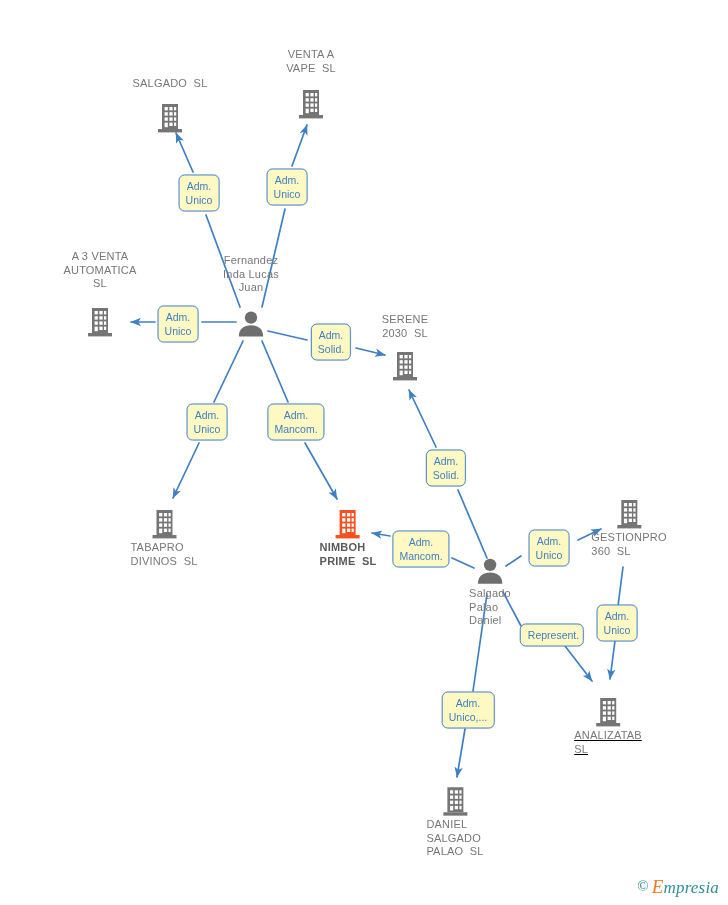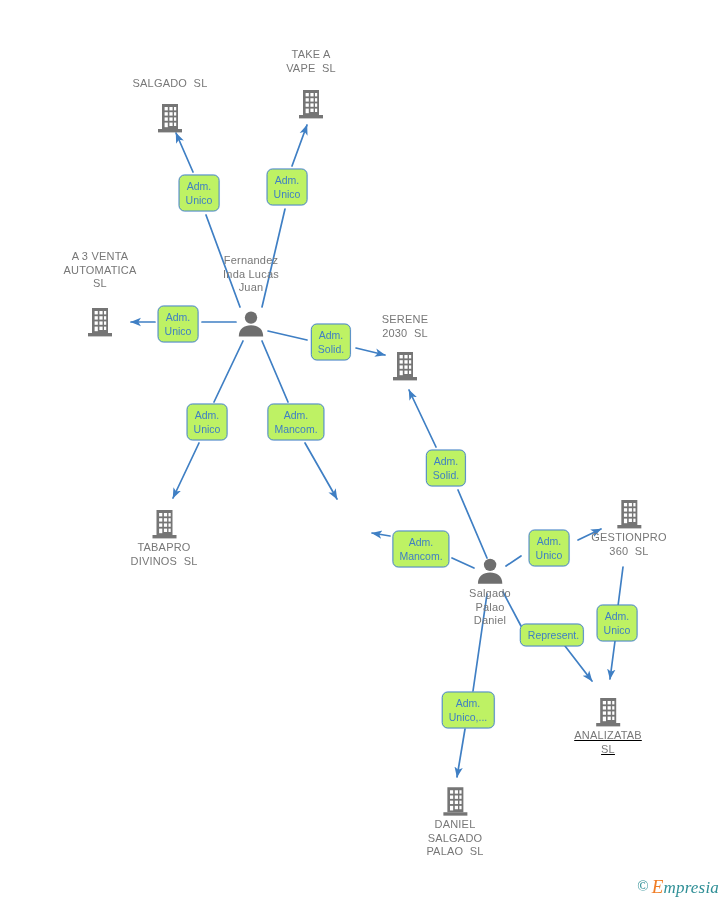--- a/index.html
+++ b/index.html
@@ -5,39 +5,39 @@
   html,body{margin:0;padding:0;background:#ffffff;}
   body{
     width:728px;height:905px;position:relative;overflow:hidden;
     font-family:"Liberation Sans", sans-serif;
     -webkit-font-smoothing:antialiased;
   }
   #graph{position:absolute;left:0;top:0;width:728px;height:905px;}
   .edge-layer{position:absolute;left:0;top:0;width:728px;height:905px;pointer-events:none;}
 
   
-  .node{position:absolute;transform:translate(-50%,-50%);text-align:center;}
+  .node{position:absolute;transform:translate(-50%,-50%);text-align:left;}
   .node .glyph{display:block;margin:0 auto;}
   .node .cap{
     display:block;margin-top:1px;
     font-size:11px;line-height:13.5px;letter-spacing:.2px;
     color:#777777;white-space:pre;
   }
   .node.focus .cap{color:#5a5a5a;font-weight:bold;}
   .node.person .cap{color:#777777;}
 
   
   .cap-above{position:absolute;transform:translate(-50%,0);text-align:center;
     font-size:11px;line-height:13.5px;letter-spacing:.2px;color:#777777;white-space:pre;}
 
   
   .chip{
     position:absolute;transform:translate(-50%,-50%);
     box-sizing:border-box;
-    background:#bef264;
+    background:#fef9c3;
     border:1.4px solid #4a86c8;
     border-radius:6px;
     color:#3f7fc4;
     font-size:10.5px;line-height:14px;
     text-align:center;
     padding:3px 6px 4px 6px;
     white-space:pre;
     box-shadow:0 0 0 0.5px rgba(74,134,200,.15);
   }
   .chip.one{padding:3px 4px 4px 7px;}
@@ -119,21 +119,21 @@
         <rect x="8.6" y="15.4" width="3.2" height="3.4"></rect>
           <rect x="13.4" y="15.4" width="3.2" height="3.4"></rect>
           <rect x="18" y="15.4" width="2.2" height="3.4"></rect>
         <rect x="8.6" y="20.6" width="3.2" height="4.6"></rect>
           <rect x="13.4" y="20.6" width="3.2" height="3.4"></rect>
           <rect x="18" y="20.6" width="2.2" height="3.4"></rect>
       </g>
     </svg>
   </div>
 
-  <div class="cap-above" style="left:311px;top:48px;">TAKE A
+  <div class="cap-above" style="left:311px;top:48px;">VENTA A
 VAPE  SL</div>
   <div class="node company-top" style="left:311px;top:104px;">
     <svg class="glyph" width="28" height="32" viewBox="0 0 28 32">
       <rect x="6" y="2" width="16" height="25" fill="#757575"></rect>
       <rect x="2" y="27" width="24" height="3.4" fill="#757575"></rect>
       <g fill="#ffffff">
         <rect x="8.6" y="5" width="3.2" height="3.4"></rect>
           <rect x="13.4" y="5" width="3.2" height="3.4"></rect>
           <rect x="18" y="5" width="2.2" height="3.4"></rect>
         <rect x="8.6" y="10.2" width="3.2" height="3.4"></rect>
@@ -222,20 +222,42 @@
           <rect x="18" y="15.4" width="2.2" height="3.4"></rect>
         <rect x="8.6" y="20.6" width="3.2" height="4.6"></rect>
           <rect x="13.4" y="20.6" width="3.2" height="3.4"></rect>
           <rect x="18" y="20.6" width="2.2" height="3.4"></rect>
       </g>
     </svg>
     <span class="cap">TABAPRO
 DIVINOS  SL</span>
   </div>
 
+  <div class="node focus" style="left:348px;top:538px;">
+    <svg class="glyph" width="28" height="32" viewBox="0 0 28 32">
+      <rect x="6" y="2" width="16" height="25" fill="#f4511e"></rect>
+      <rect x="2" y="27" width="24" height="3.4" fill="#f4511e"></rect>
+      <g fill="#ffffff">
+        <rect x="8.6" y="5" width="3.2" height="3.4"></rect>
+          <rect x="13.4" y="5" width="3.2" height="3.4"></rect>
+          <rect x="18" y="5" width="2.2" height="3.4"></rect>
+        <rect x="8.6" y="10.2" width="3.2" height="3.4"></rect>
+          <rect x="13.4" y="10.2" width="3.2" height="3.4"></rect>
+          <rect x="18" y="10.2" width="2.2" height="3.4"></rect>
+        <rect x="8.6" y="15.4" width="3.2" height="3.4"></rect>
+          <rect x="13.4" y="15.4" width="3.2" height="3.4"></rect>
+          <rect x="18" y="15.4" width="2.2" height="3.4"></rect>
+        <rect x="8.6" y="20.6" width="3.2" height="4.6"></rect>
+          <rect x="13.4" y="20.6" width="3.2" height="3.4"></rect>
+          <rect x="18" y="20.6" width="2.2" height="3.4"></rect>
+      </g>
+    </svg>
+    <span class="cap">NIMBOH
+PRIME  SL</span>
+  </div>
 
   <div class="node" style="left:629px;top:528px;">
     <svg class="glyph" width="28" height="32" viewBox="0 0 28 32">
       <rect x="6" y="2" width="16" height="25" fill="#757575"></rect>
       <rect x="2" y="27" width="24" height="3.4" fill="#757575"></rect>
       <g fill="#ffffff">
         <rect x="8.6" y="5" width="3.2" height="3.4"></rect>
           <rect x="13.4" y="5" width="3.2" height="3.4"></rect>
           <rect x="18" y="5" width="2.2" height="3.4"></rect>
         <rect x="8.6" y="10.2" width="3.2" height="3.4"></rect>

